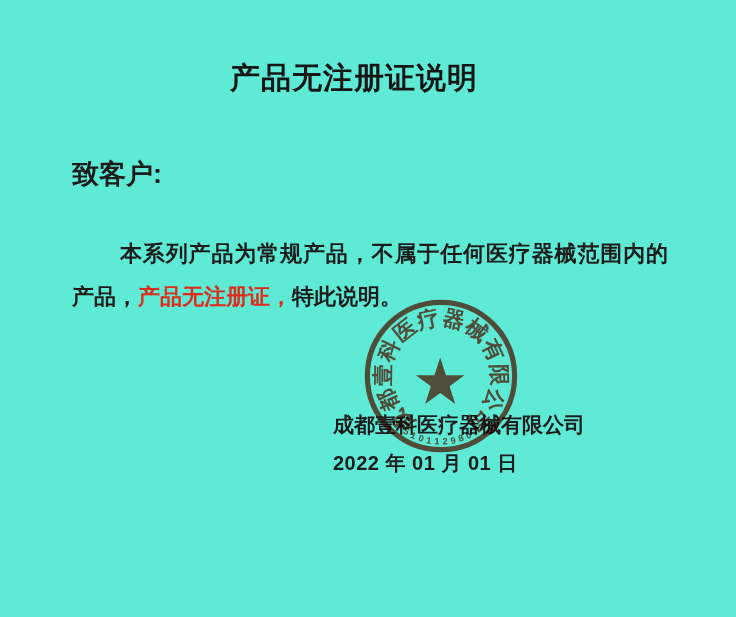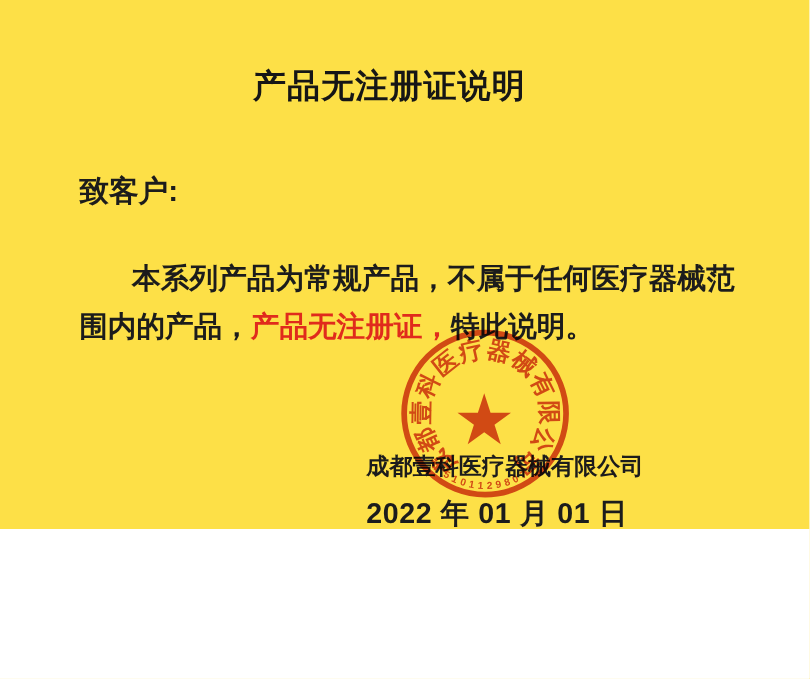--- a/index.html
+++ b/index.html
@@ -1,47 +1,47 @@
 <!DOCTYPE html>
 <html><head>
 <meta charset="utf-8">
 <style>
   html,body{margin:0;padding:0;background:#fff;}
   .page{
     position:relative;
-    width:736px;height:481px;
-    background:#fde047;
+    width:736px;height:617px;
+    background:#5eead4;
     overflow:hidden;
     font-family:"Liberation Sans", sans-serif;
     color:#1c1c1c;
   }
   .doc-title{
     position:absolute;top:58px;left:0;width:708px;
     text-align:center;
     font-size:30px;font-weight:700;letter-spacing:1px;
     color:#161616;
   }
   .salutation{
     position:absolute;top:161px;left:72px;
     font-size:27px;font-weight:600;line-height:1;
   }
   .body-para{
     position:absolute;top:232px;left:72px;width:596px;
-    font-size:26px;font-weight:600;line-height:43px;
+    font-size:22px;font-weight:600;line-height:43px;
     text-indent:48px;
     text-align:justify;
   }
   .hl-red{color:#e02b1c;}
   .sig-company{
     position:absolute;top:413px;left:333px;
     font-size:21px;font-weight:600;line-height:1.1;
   }
   .sig-date{
     position:absolute;top:452px;left:333px;
-    font-size:26px;font-weight:600;line-height:1.1;
+    font-size:20px;font-weight:600;line-height:1.1;
     letter-spacing:0.5px;
   }
   .stamp{
     position:absolute;left:361px;top:296px;width:160px;height:160px;
     mix-blend-mode:multiply;
     opacity:0.9;
     pointer-events:none;
   }
   .stamp svg{width:100%;height:100%;display:block;}
   .arc-char{

